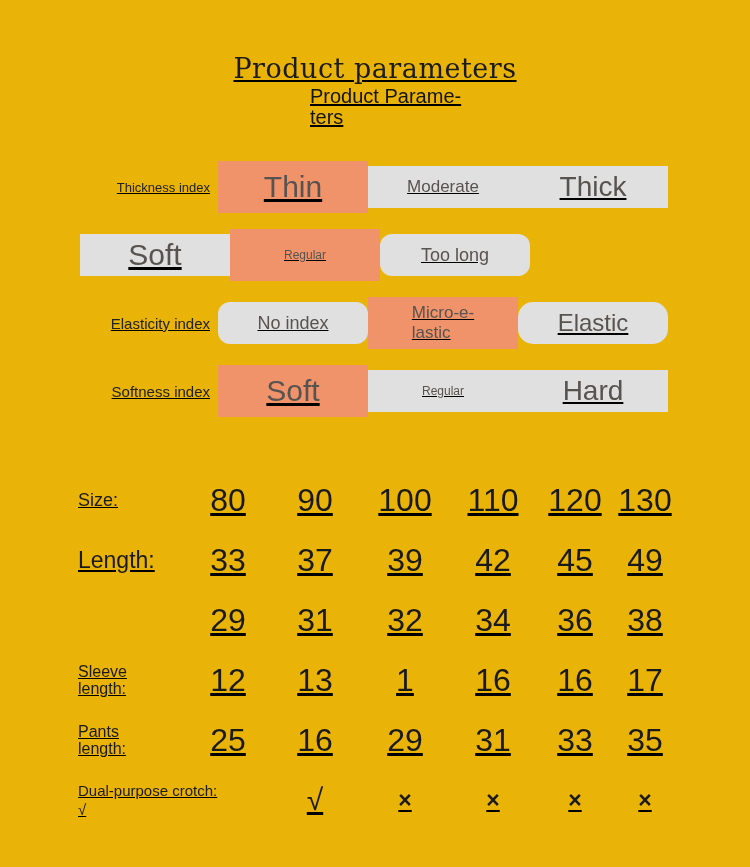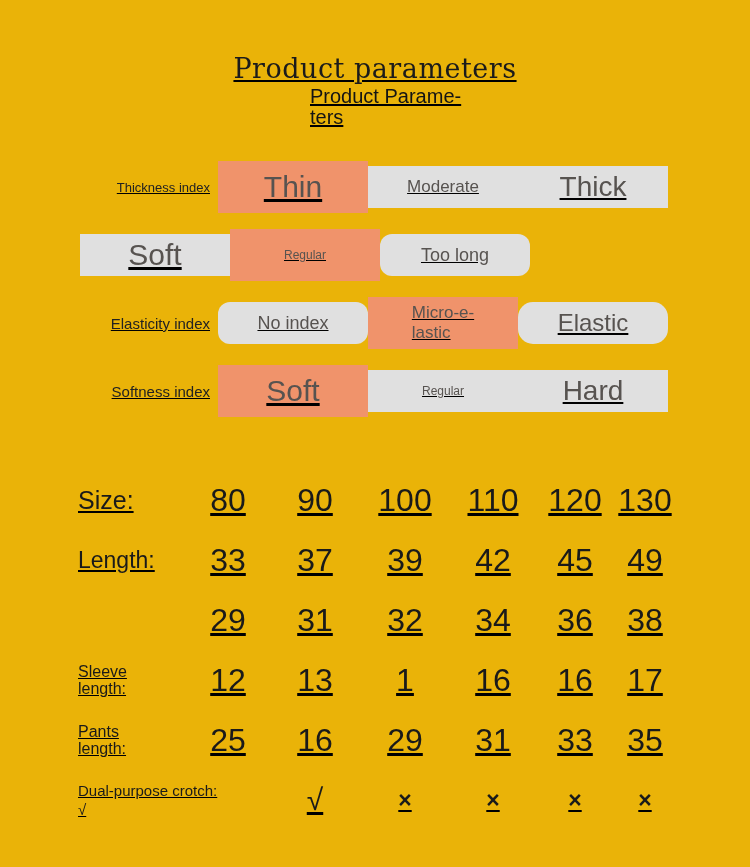--- a/index.html
+++ b/index.html
@@ -33,21 +33,21 @@
   .idx-cell.hl { background:#f0936b; height:52px; margin-top:-5px; }
   .t30 { font-size:30px; } .t28 { font-size:28px; } .t24 { font-size:24px;border-radius:15px; }
   .t19 { font-size:12px; } .t18 { font-size:18px;border-radius:12px; } .t17 { font-size:17px; }
   .t16 { font-size:17px; line-height:20px; }
   .pre { white-space:pre; text-align:left; }
 
   
   .size-section { margin-top:58px; }
   .size-row { display:flex; align-items:center; height:60px; margin-left:78px; }
   .size-label { width:107px; flex-shrink:0; color:#1a1a1a; overflow:visible; }
-  .lbl-size   { font-size:25px; }
+  .lbl-size   { font-size:18px; }
   .lbl-length { font-size:23px; }
   .lbl-two    { font-size:16px; line-height:17px; white-space:pre; }
   .lbl-crotch { font-size:15px; line-height:19px; white-space:pre; }
   .val {
     text-align:center; font-size:32px; color:#1a1a1a; flex-shrink:0;
     font-weight:400;
   }
   .w1 { width:86px; } .w2 { width:88px; } .w3 { width:92px; }
   .w4 { width:84px; } .w5 { width:80px; } .w6 { width:60px; }
   .row-crotch .val { font-size:23px; font-weight:700; }

